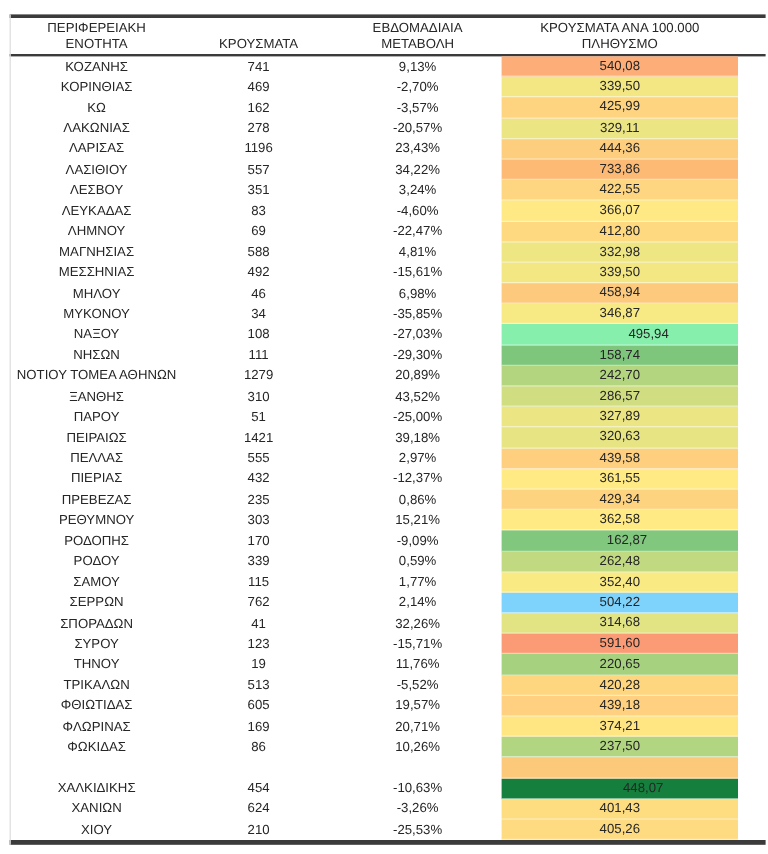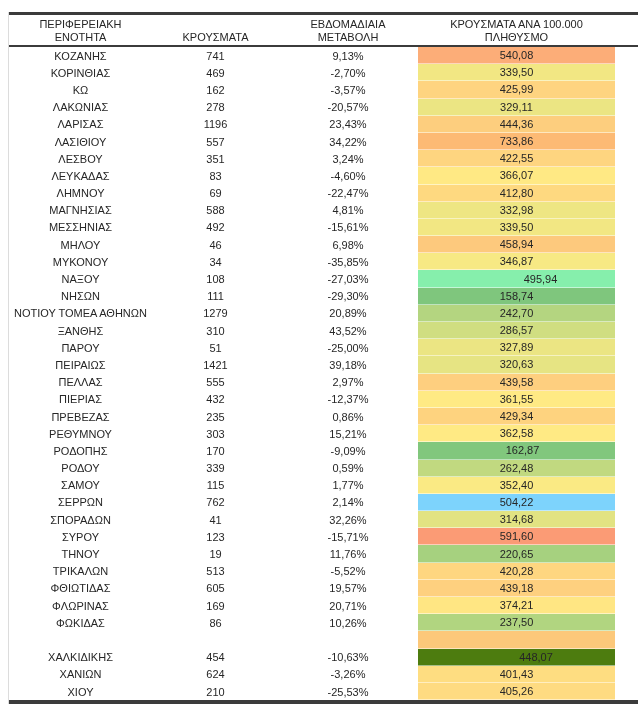--- a/index.html
+++ b/index.html
@@ -250,21 +250,21 @@
       <div class="t-row">
         <div class="cell"></div>
         <div class="cell"></div>
         <div class="cell"></div>
         <div class="cell per100k" style="background: rgb(252, 200, 122);"></div>
       </div>
       <div class="t-row">
         <div class="cell">ΧΑΛΚΙΔΙΚΗΣ</div>
         <div class="cell">454</div>
         <div class="cell">-10,63%</div>
-        <div class="cell per100k" style="background: #4d7c0f; padding-left: 39px;">448,07</div>
+        <div class="cell per100k" style="background: #15803d; padding-left: 39px;">448,07</div>
       </div>
       <div class="t-row">
         <div class="cell">ΧΑΝΙΩΝ</div>
         <div class="cell">624</div>
         <div class="cell">-3,26%</div>
         <div class="cell per100k" style="background: rgb(254, 221, 129);">401,43</div>
       </div>
       <div class="t-row">
         <div class="cell">ΧΙΟΥ</div>
         <div class="cell">210</div>

